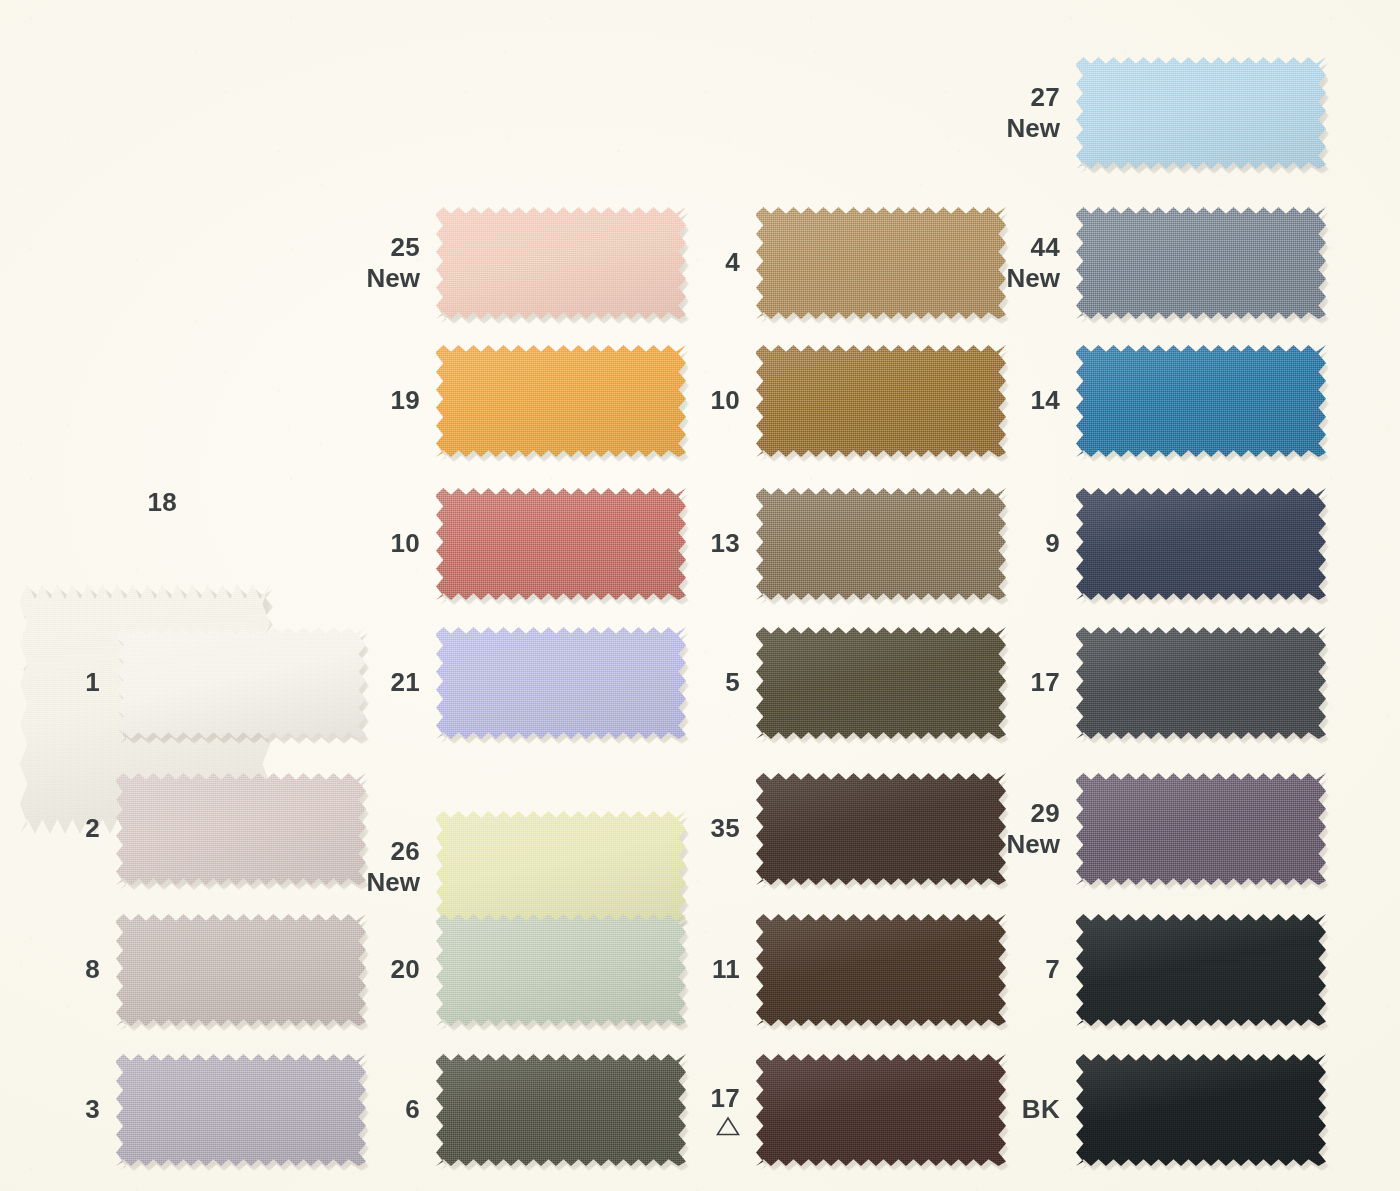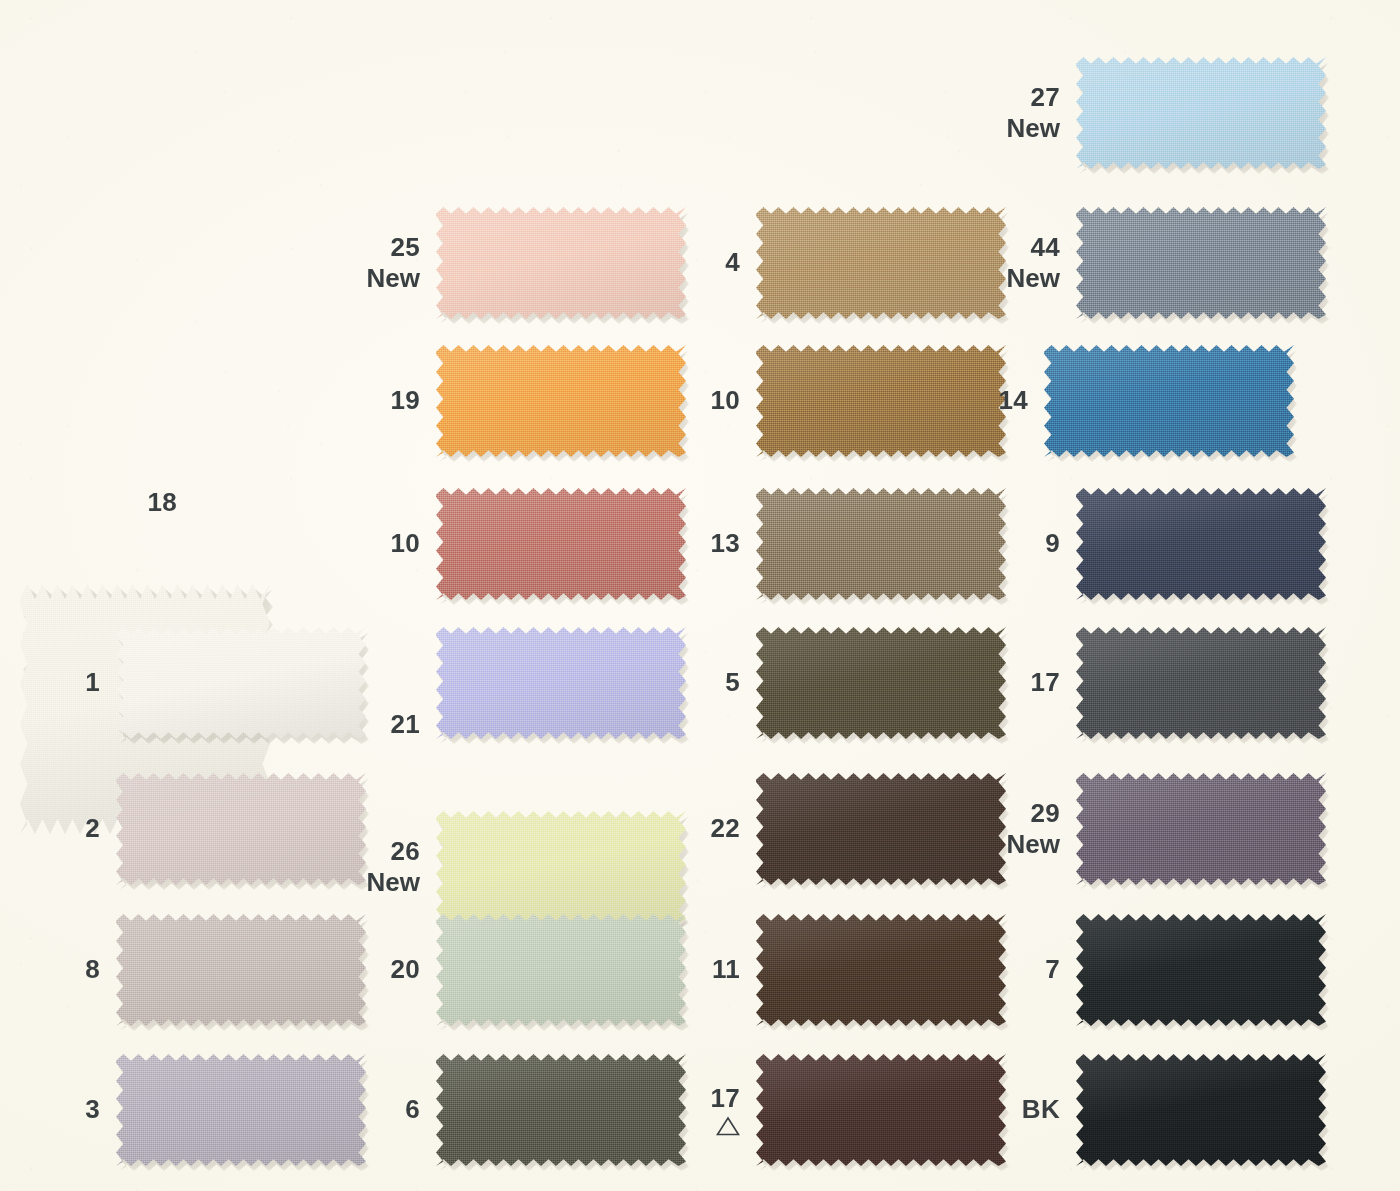--- a/index.html
+++ b/index.html
@@ -236,21 +236,21 @@
           <span class="label-code">10</span>
         </div>
         <div class="swatch" style="width: 250px; flex-basis: 250px;">
           <div class="swatch-shadow" style="width: 250px;"></div>
           <div class="swatch-fabric" style="background: rgb(192, 120, 110);">
             <div class="swatch-weave"></div>
             <div class="swatch-sheen"></div>
           </div>
         </div>
       </div>
-      <div class="cell" style="left: 340px; top: 627px; align-items: flex-end;">
+      <div class="cell" style="left: 340px; top: 627px;">
         <div class="label-box">
           <span class="label-code">21</span>
         </div>
         <div class="swatch" style="width: 250px; flex-basis: 250px;">
           <div class="swatch-shadow" style="width: 250px;"></div>
           <div class="swatch-fabric" style="background: rgb(189, 189, 232);">
             <div class="swatch-weave"></div>
             <div class="swatch-sheen"></div>
           </div>
         </div>
@@ -335,21 +335,21 @@
         <div class="swatch" style="width: 250px; flex-basis: 250px;">
           <div class="swatch-shadow" style="width: 250px;"></div>
           <div class="swatch-fabric" style="background: rgb(88, 82, 63);">
             <div class="swatch-weave"></div>
             <div class="swatch-sheen"></div>
           </div>
         </div>
       </div>
       <div class="cell" style="left: 660px; top: 773px;">
         <div class="label-box">
-          <span class="label-code">22</span>
+          <span class="label-code">35</span>
         </div>
         <div class="swatch" style="width: 250px; flex-basis: 250px;">
           <div class="swatch-shadow" style="width: 250px;"></div>
           <div class="swatch-fabric" style="background: rgb(72, 58, 50);">
             <div class="swatch-weave"></div>
             <div class="swatch-sheen"></div>
           </div>
         </div>
       </div>
       <div class="cell" style="left: 660px; top: 914px;">
@@ -400,21 +400,21 @@
           <span class="label-new">New</span>
         </div>
         <div class="swatch" style="width: 250px; flex-basis: 250px;">
           <div class="swatch-shadow" style="width: 250px;"></div>
           <div class="swatch-fabric" style="background: rgb(126, 137, 149);">
             <div class="swatch-weave"></div>
             <div class="swatch-sheen"></div>
           </div>
         </div>
       </div>
-      <div class="cell" style="left: 948px; top: 345px;">
+      <div class="cell" style="left: 980px; top: 345px;">
         <div class="label-box">
           <span class="label-code">14</span>
         </div>
         <div class="swatch" style="width: 250px; flex-basis: 250px;">
           <div class="swatch-shadow" style="width: 250px;"></div>
           <div class="swatch-fabric" style="background: rgb(60, 119, 164);">
             <div class="swatch-weave"></div>
             <div class="swatch-sheen"></div>
           </div>
         </div>

